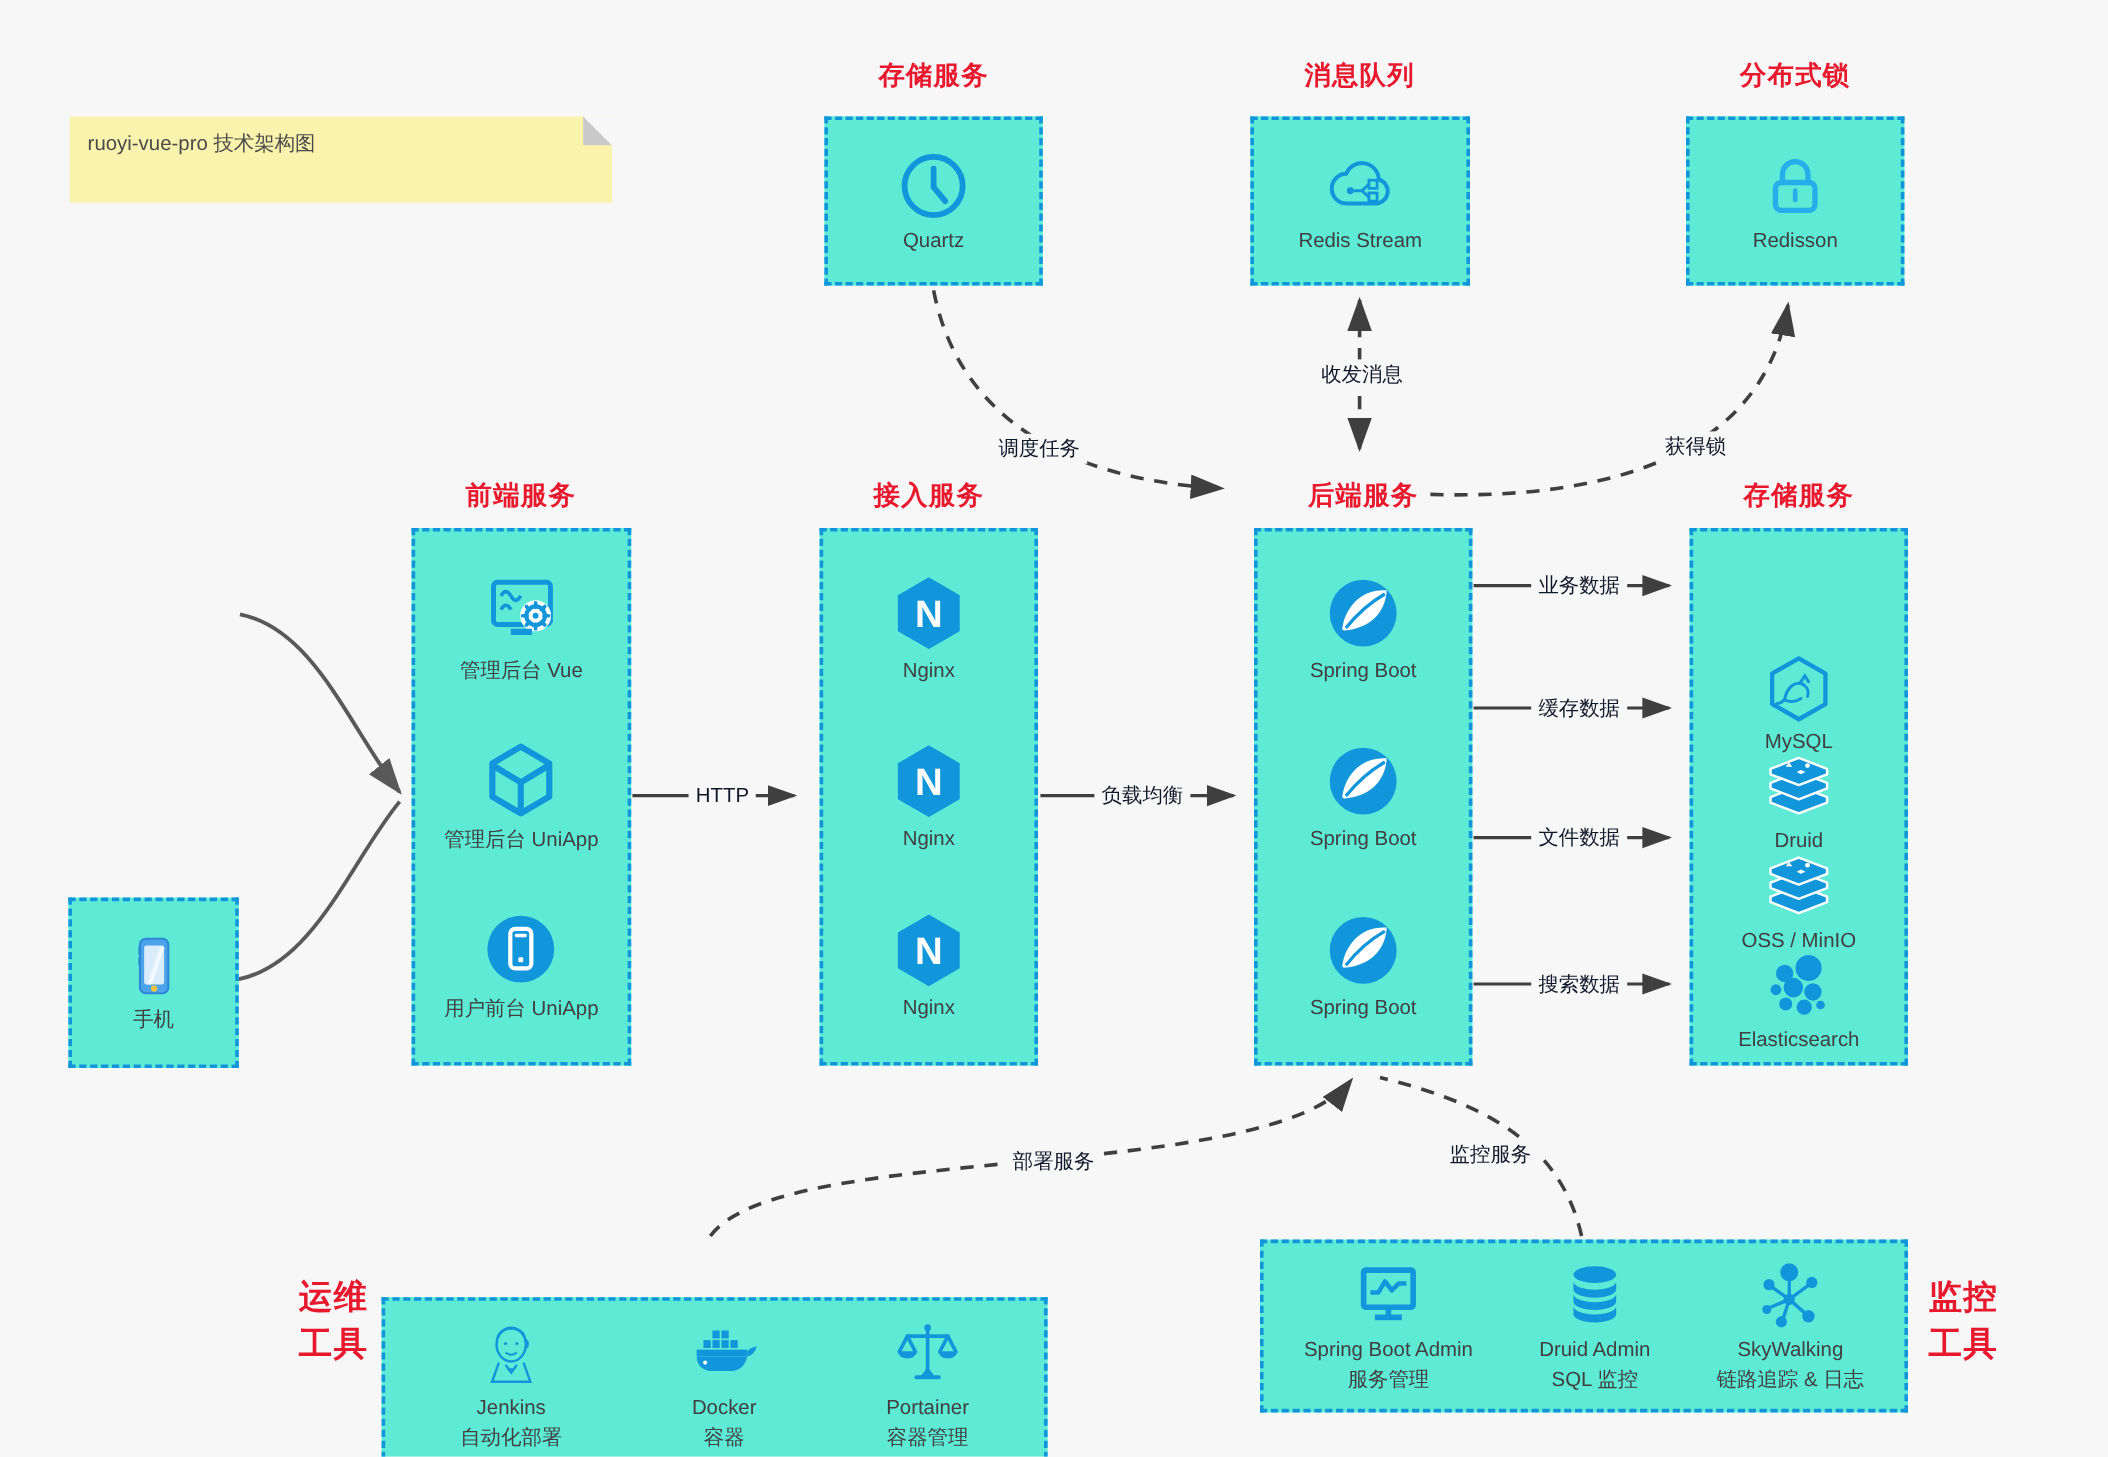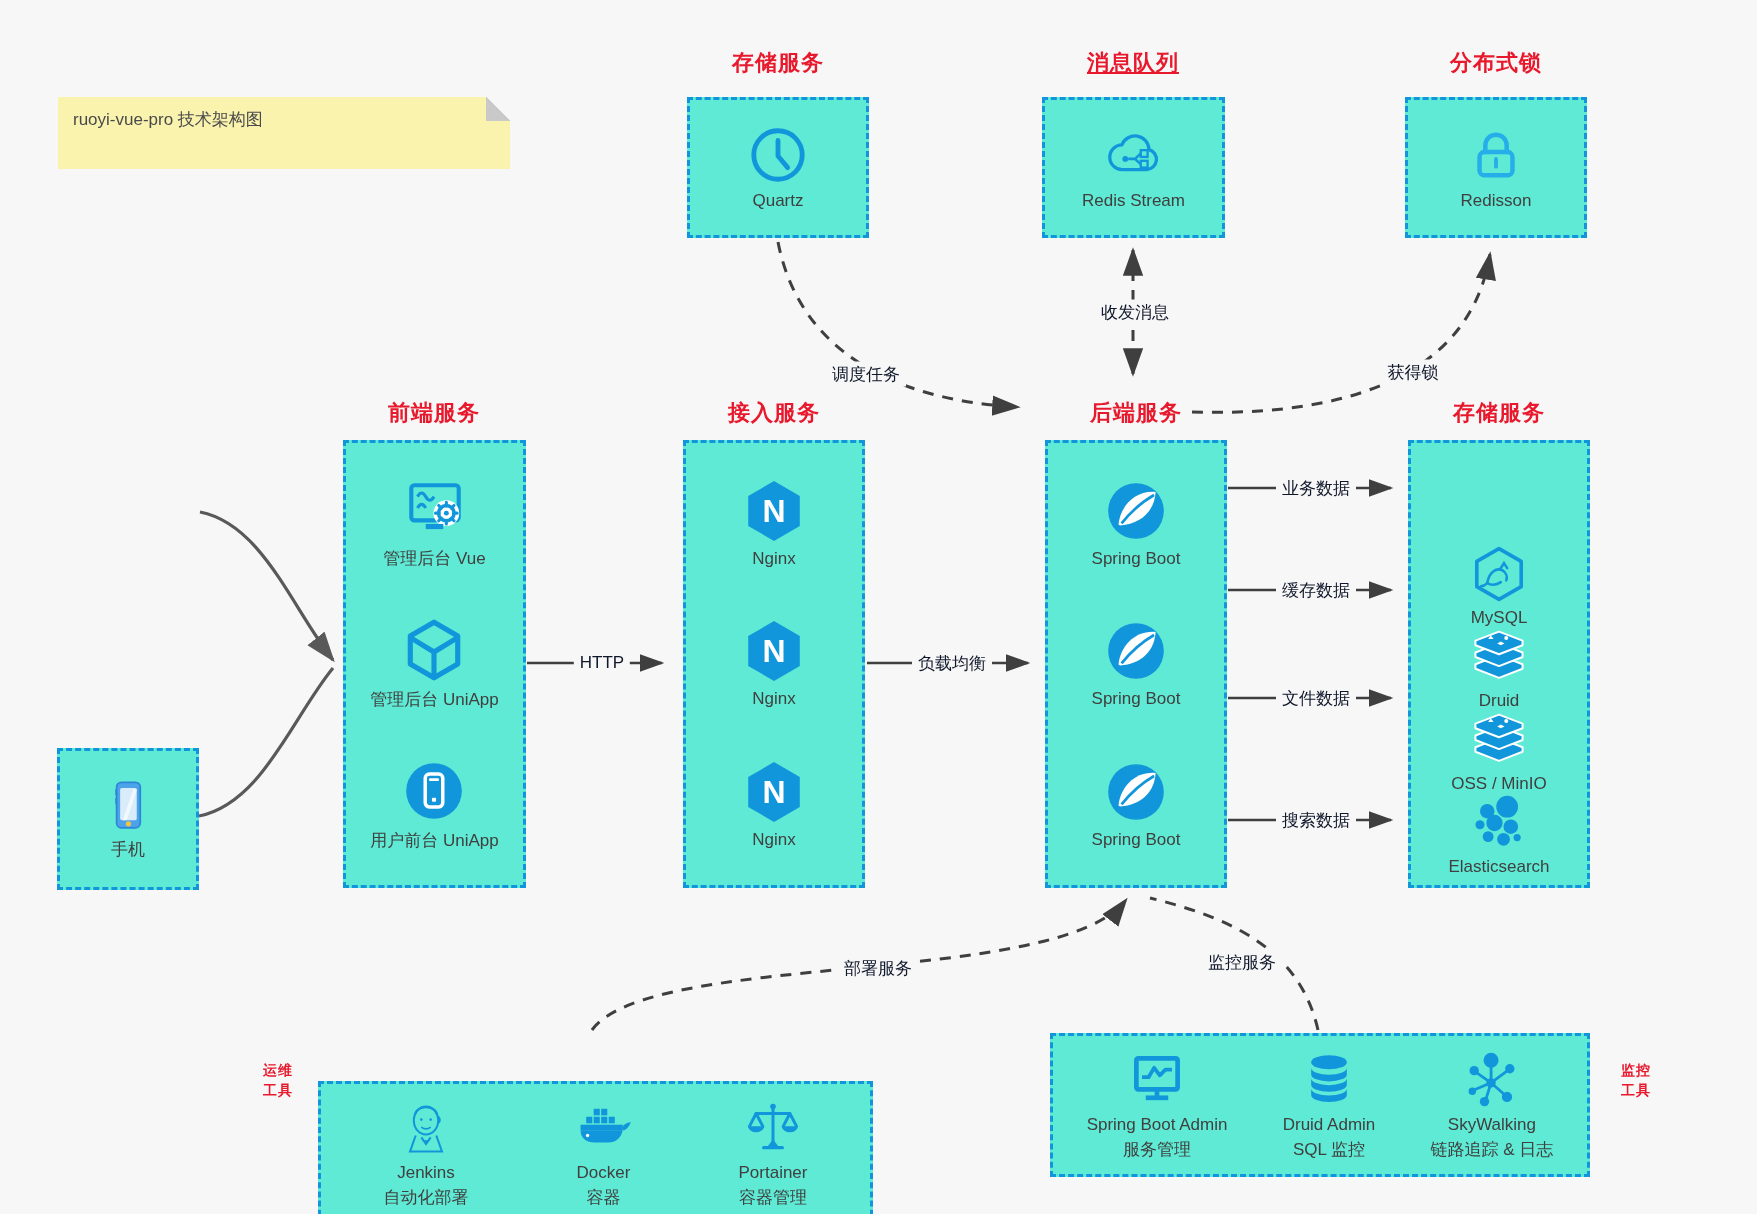--- a/index.html
+++ b/index.html
@@ -4,21 +4,21 @@
 <style>
   :root{
     --blue:#1296db; --red:#e8192d; --dark:#3f3f3f; --canvas:#f7f7f7;
   }
   html,body{margin:0;padding:0;background:var(--canvas);}
   body{font-family:"Liberation Sans","DejaVu Sans",sans-serif;color:#404040;}
   .canvas{position:relative;width:1757px;height:1214px;background:var(--canvas);overflow:hidden;}
 
   .gbox{position:absolute;box-sizing:border-box;background:#5eead4;border:3px dashed var(--blue);}
   .gtitle{position:absolute;transform:translateX(-50%);color:var(--red);font-weight:bold;font-size:22px;white-space:nowrap;letter-spacing:1px;}
-  .side-title{position:absolute;color:var(--red);font-weight:bold;font-size:14px;text-align:center;line-height:1.4;letter-spacing:1px;}
+  .side-title{position:absolute;color:var(--red);font-weight:bold;font-size:28px;text-align:center;line-height:1.4;letter-spacing:1px;}
 
   .vcol{display:flex;flex-direction:column;justify-content:space-around;align-items:center;height:100%;width:100%;}
   .hrow{display:flex;flex-direction:row;justify-content:space-around;align-items:center;height:100%;width:100%;}
   .item{display:flex;flex-direction:column;align-items:center;gap:5px;}
   .item .lbl{font-size:17px;color:#404040;white-space:nowrap;}
   .item .desc{font-size:17px;color:#404040;white-space:nowrap;margin-top:-2px;}
   .center-fill{display:flex;flex-direction:column;justify-content:center;align-items:center;height:100%;}
 
   .i66{width:66px;height:66px;} .i62{width:62px;height:62px;} .i58{width:58px;height:58px;}
   .i56{width:56px;height:56px;} .i60{width:60px;height:60px;}
@@ -65,21 +65,21 @@
     <path d="M592,1030 C650,950 1058,988 1126,900" fill="none" stroke="#3f3f3f" stroke-width="3" stroke-dasharray="11 9" marker-end="url(#ahDark)"></path>
     <path d="M1318,1030 C1300,950 1232,918 1150,898" fill="none" stroke="#3f3f3f" stroke-width="3" stroke-dasharray="11 9"></path>
   </svg>
 
   <div class="note">
     <div>ruoyi-vue-pro 技术架构图</div>
     <div class="fold"></div>
   </div>
 
   <div class="gtitle" style="left:778px;top:48px;">存储服务</div>
-  <div class="gtitle" style="left:1133px;top:48px;text-decoration:underline;">消息队列</div>
+  <div class="gtitle" style="left:1133px;top:48px;">消息队列</div>
   <div class="gtitle" style="left:1496px;top:48px;">分布式锁</div>
 
   <div class="gbox" style="left:687px;top:97px;width:182px;height:141px;">
     <div class="center-fill item">
       <svg class="i62" viewBox="0 0 64 64">
         <circle cx="32" cy="32" r="25" fill="none" stroke="#1296db" stroke-width="5"></circle>
         <path d="M32 17 L32 33 L42 45" fill="none" stroke="#1296db" stroke-width="5" stroke-linecap="round" stroke-linejoin="round"></path>
       </svg>
       <div class="lbl">Quartz</div>
     </div>

